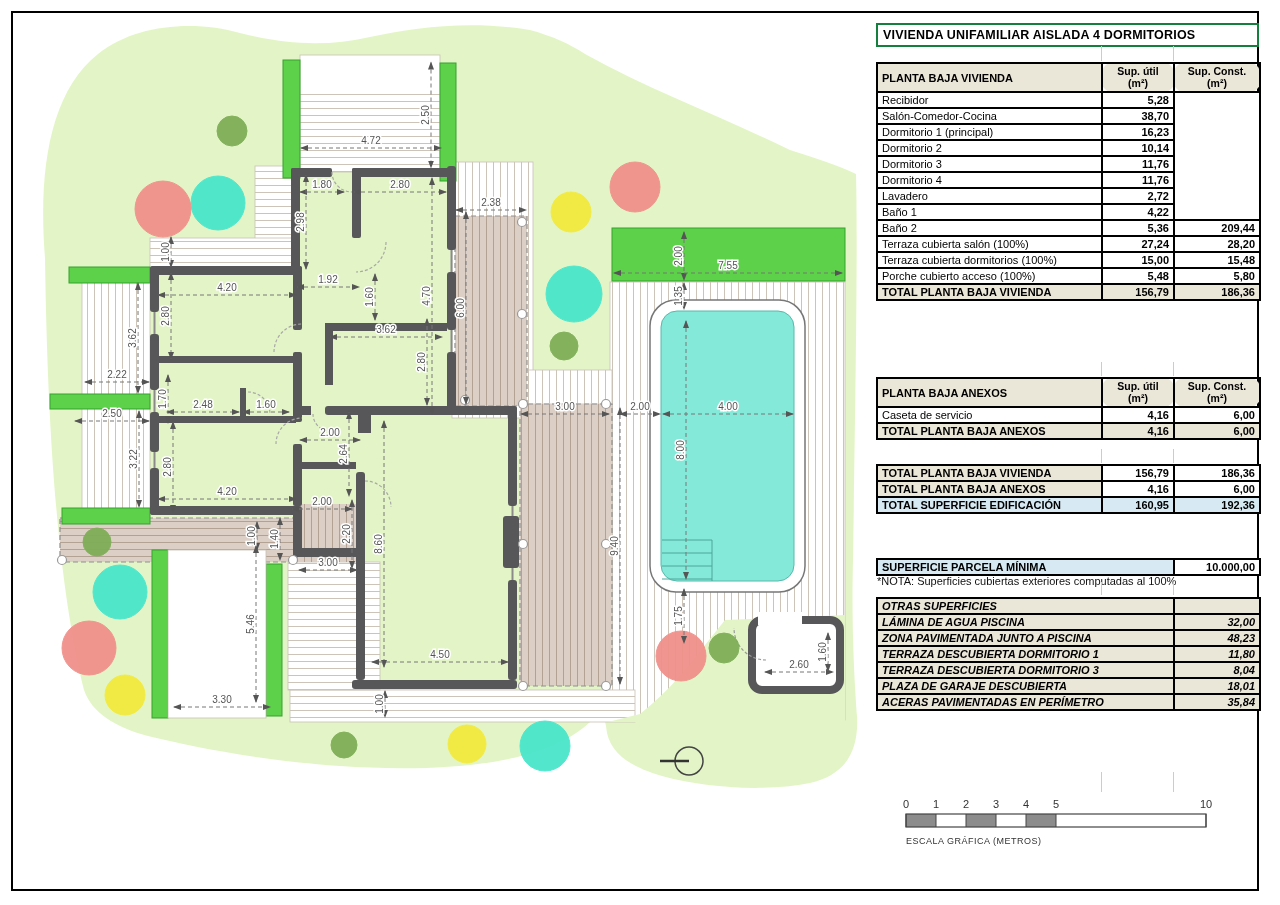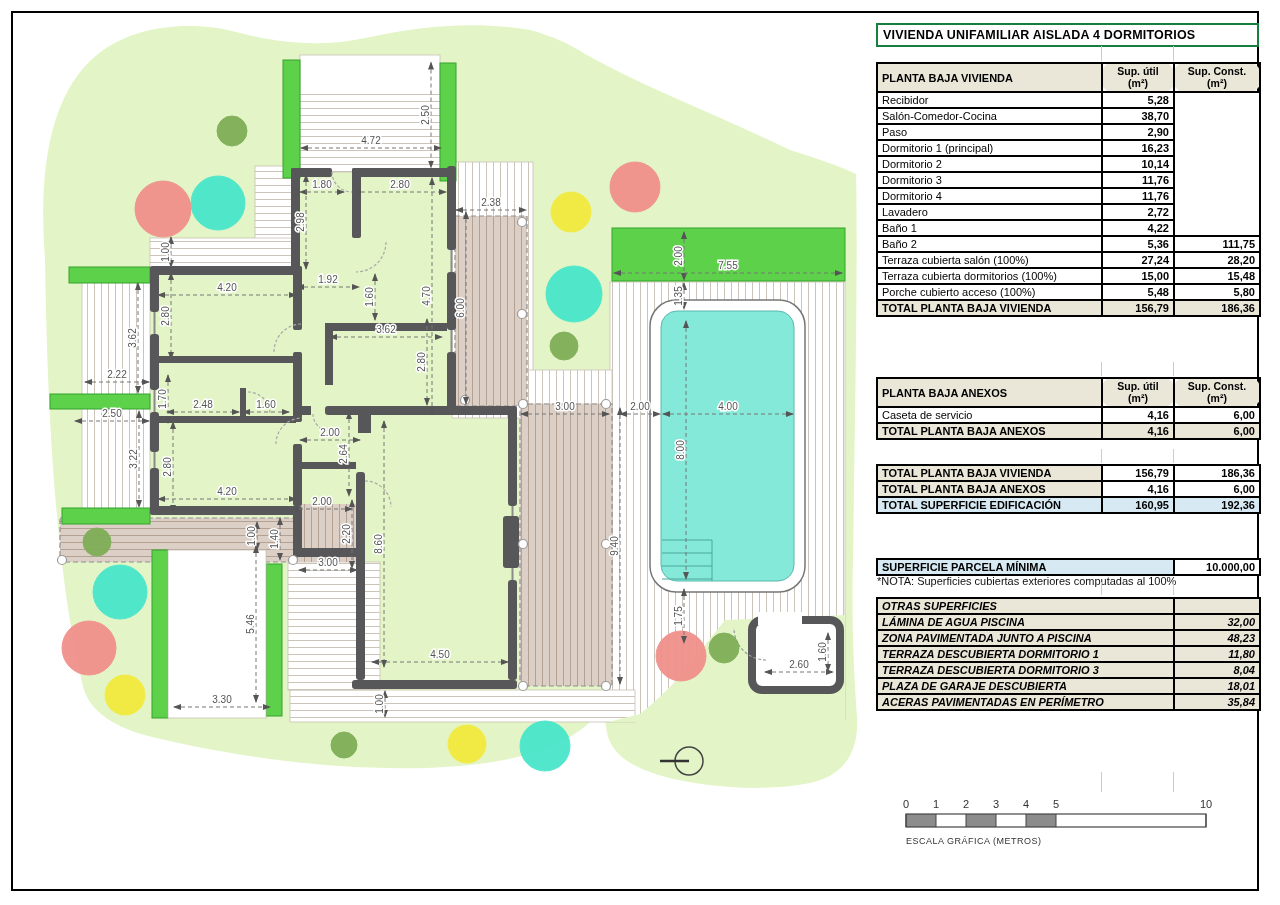--- a/index.html
+++ b/index.html
@@ -368,25 +368,20 @@
             <td>Recibidor</td>
             <td class="num">5,28</td>
             <td class="num noline"></td>
           </tr>
           <tr>
             <td>Salón-Comedor-Cocina</td>
             <td class="num">38,70</td>
             <td class="num noline"></td>
           </tr>
           <tr>
-            <td>Paso</td>
-            <td class="num">2,90</td>
-            <td class="num noline"></td>
-          </tr>
-          <tr>
             <td>Dormitorio 1 (principal)</td>
             <td class="num">16,23</td>
             <td class="num noline"></td>
           </tr>
           <tr>
             <td>Dormitorio 2</td>
             <td class="num">10,14</td>
             <td class="num noline"></td>
           </tr>
           <tr>
@@ -405,21 +400,21 @@
             <td class="num noline"></td>
           </tr>
           <tr>
             <td>Baño 1</td>
             <td class="num">4,22</td>
             <td class="num noline"></td>
           </tr>
           <tr>
             <td>Baño 2</td>
             <td class="num">5,36</td>
-            <td class="num">111,75</td>
+            <td class="num">209,44</td>
           </tr>
           <tr>
             <td>Terraza cubierta salón (100%)</td>
             <td class="num">27,24</td>
             <td class="num">28,20</td>
           </tr>
           <tr>
             <td>Terraza cubierta dormitorios (100%)</td>
             <td class="num">15,00</td>
             <td class="num">15,48</td>

